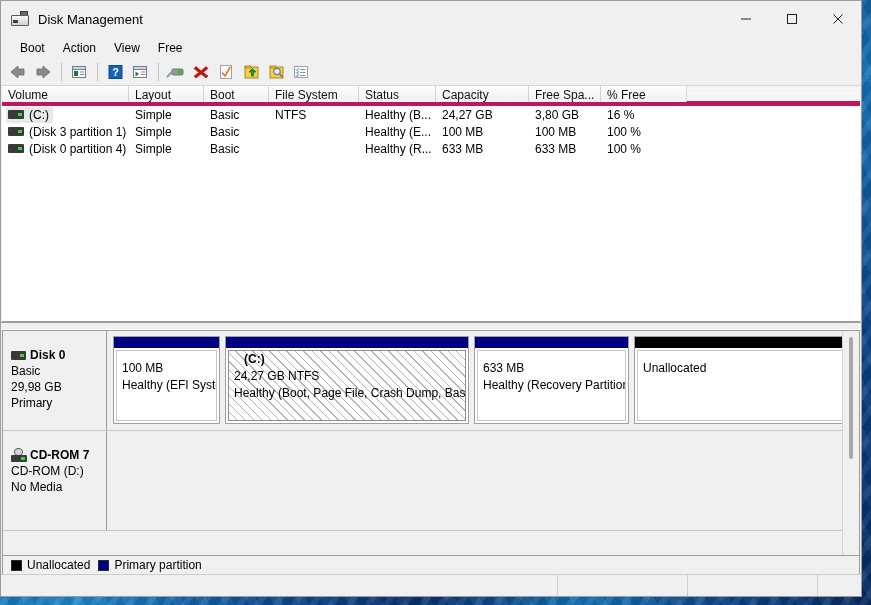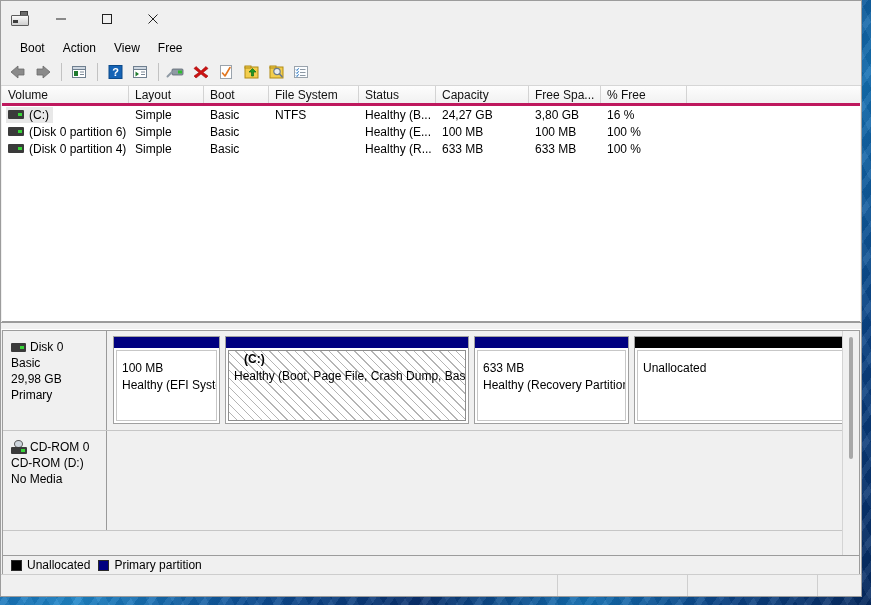--- a/index.html
+++ b/index.html
@@ -149,22 +149,23 @@
     border-right: none;
     box-sizing: border-box;
     margin: 0 1px;
     position: relative;
     overflow: hidden;
   }
   .lv-header {
     display: flex;
     height: 20px;
     background: #f5f5f5;
-    border-bottom: 3px solid #be185d;
-    box-sizing: border-box;
+    border-bottom: 5px solid #be185d;
+    box-sizing: border-box;
+    align-items: center;
   }
   .lv-th {
     border-right: 1px solid #d3d3d3;
     box-sizing: border-box;
     padding: 2px 0 0 6px;
     font-size: 12px;
     color: #111;
     background: linear-gradient(#fdfdfd, #f1f1f1);
     overflow: hidden;
     white-space: nowrap;
@@ -249,23 +250,24 @@
     width: 104px;
     flex: 0 0 auto;
     border-right: 1px solid #9a9a9a;
     background: #f0f0f0;
     box-sizing: border-box;
     padding: 8px 0 0 8px;
     font-size: 12px;
     line-height: 16px;
   }
   .disk-name {
-    font-weight: normal;
+    font-weight: bold;
     display: flex;
     align-items: center;
+    margin-top: 8px;
   }
   .disk-icon {
     width: 15px; height: 9px;
     position: relative;
     margin-right: 4px;
     flex: 0 0 auto;
   }
   .disk-icon i {
     position: absolute; inset: 0;
     background: #3a3a3a;
@@ -422,20 +424,21 @@
 <div id="desktop"></div>
 
 <div id="window">
 
   <div class="titlebar">
     <div class="title-icon">
       <div class="ttop"></div>
       <div class="tbody"></div>
       <div class="tdot"></div>
     </div>
+    <div class="title-text">Disk Management</div>
     <div class="win-btns">
       <div class="win-btn">
         <svg width="12" height="12" viewBox="0 0 12 12">
             <line x1="1" y1="6" x2="11" y2="6" stroke="#222" stroke-width="1"></line>
           </svg>
       </div>
       <div class="win-btn">
         <svg width="12" height="12" viewBox="0 0 12 12">
             <rect x="1.5" y="1.5" width="9" height="9" fill="none" stroke="#222" stroke-width="1"></rect>
           </svg>
@@ -575,21 +578,21 @@
           <div class="lv-td" style="width:86px">16 %</div>
         </div>
 
         <div class="lv-row">
           <div class="lv-td vol-cell" style="width:127px">
             <span class="cell-volume-inner" style="display:flex;align-items:center">
               <span class="vol-icon">
                   <i></i>
                   <b></b>
                 </span>
-              <span>(Disk 0 partition 6)</span>
+              <span>(Disk 3 partition 1)</span>
             </span>
           </div>
           <div class="lv-td" style="width:75px">Simple</div>
           <div class="lv-td" style="width:65px">Basic</div>
           <div class="lv-td" style="width:90px"></div>
           <div class="lv-td" style="width:77px">Healthy (E...</div>
           <div class="lv-td" style="width:93px">100 MB</div>
           <div class="lv-td" style="width:72px">100 MB</div>
           <div class="lv-td" style="width:86px">100 %</div>
         </div>
@@ -642,20 +645,21 @@
                 <div class="part-label-line part-body-name"></div>
                 <div class="part-label-line">100 MB</div>
                 <div class="part-label-line">Healthy (EFI Syster</div>
               </div>
             </div>
 
             <div class="part selected" style="width:244px">
               <div class="part-bar primary"></div>
               <div class="part-body" style="padding-top:0">
                 <div class="part-label-line part-body-name">(C:)</div>
+                <div class="part-label-line">24,27 GB NTFS</div>
                 <div class="part-label-line">Healthy (Boot, Page File, Crash Dump, Basic</div>
               </div>
             </div>
 
             <div class="part" style="width:155px">
               <div class="part-bar primary"></div>
               <div class="part-body">
                 <div class="part-label-line part-body-name"></div>
                 <div class="part-label-line">633 MB</div>
                 <div class="part-label-line">Healthy (Recovery Partition</div>
@@ -674,21 +678,21 @@
         </div>
 
         <div class="disk-row">
           <div class="disk-info">
             <div class="disk-name">
               <span class="cd-icon">
                 <span class="cddisc"></span>
                   <span class="cdbase"></span>
                   <span class="cdled"></span>
               </span>
-              <span>CD-ROM 0</span>
+              <span>CD-ROM 7</span>
             </div>
             <div>CD-ROM (D:)</div>
             <div></div>
             <div>No Media</div>
           </div>
           <div class="cd-empty-area"></div>
         </div>
 
       </div>
 

